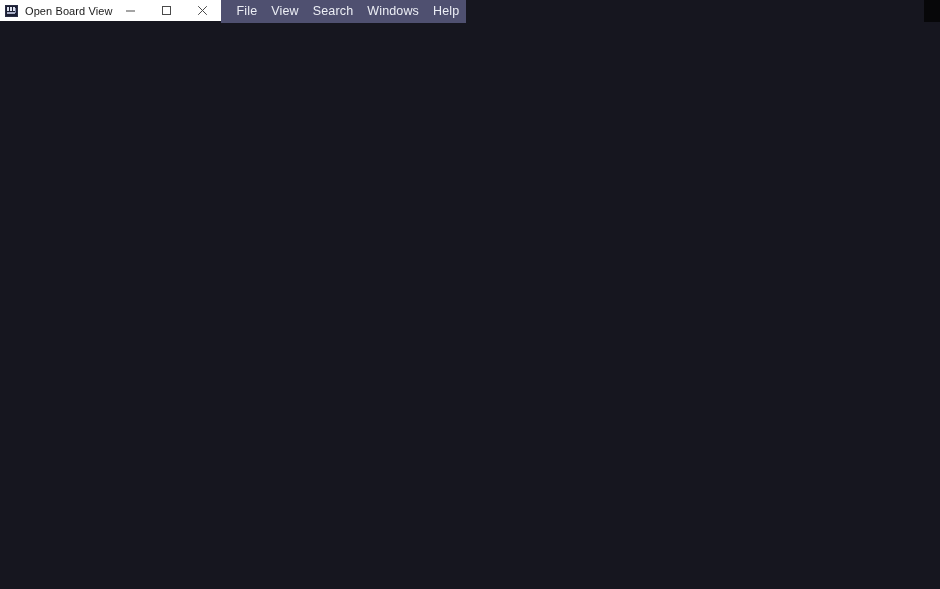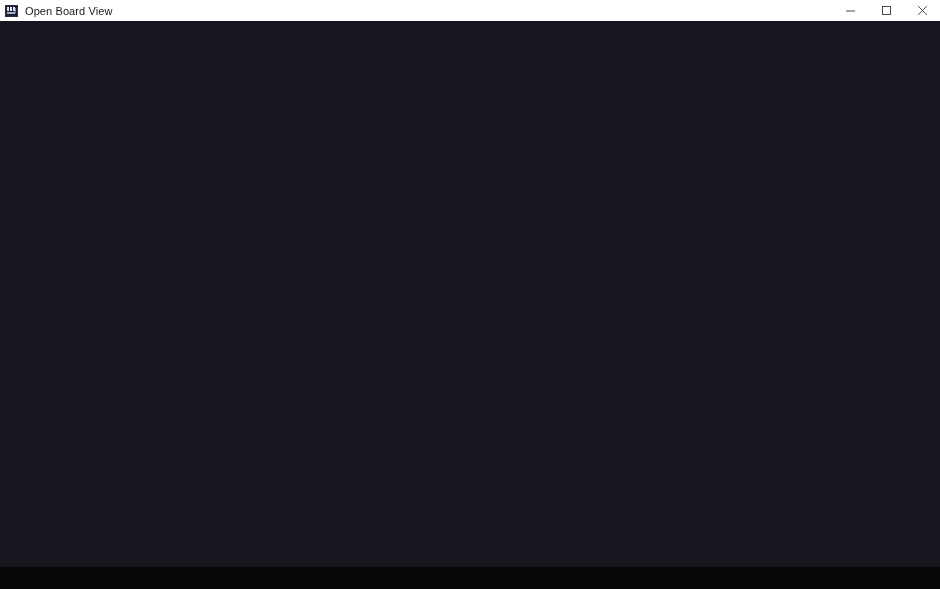--- a/index.html
+++ b/index.html
@@ -12,21 +12,21 @@
     height: 589px;
     overflow: hidden;
     font-family: "Liberation Sans", sans-serif;
     -webkit-font-smoothing: antialiased;
   }
 
   .app-window {
     width: 940px;
     height: 589px;
     display: flex;
-    flex-direction: column;
+    flex-direction: row;
     background: #16161f;
     position: relative;
   }
 
   
   .titlebar {
     height: 21px;
     min-height: 21px;
     background: #ffffff;
     display: flex;
@@ -155,20 +155,27 @@
       </button>
       <button class="win-btn">
         <svg width="11" height="11" viewBox="0 0 11 11" xmlns="http://www.w3.org/2000/svg">
           <path d="M1.2 1.2 L9.8 9.8 M9.8 1.2 L1.2 9.8" stroke="#4a4a4a" stroke-width="1" fill="none"></path>
         </svg>
       </button>
     </div>
 
   </div>
 
+  <div class="menubar">
+    <div class="menu-item">File</div>
+    <div class="menu-item">View</div>
+    <div class="menu-item">Search</div>
+    <div class="menu-item">Windows</div>
+    <div class="menu-item">Help</div>
+  </div>
 
   <div class="canvas">
     <span></span>
   </div>
 
   <div class="statusbar">
     <span class="status-text"></span>
   </div>
 
 </div>

